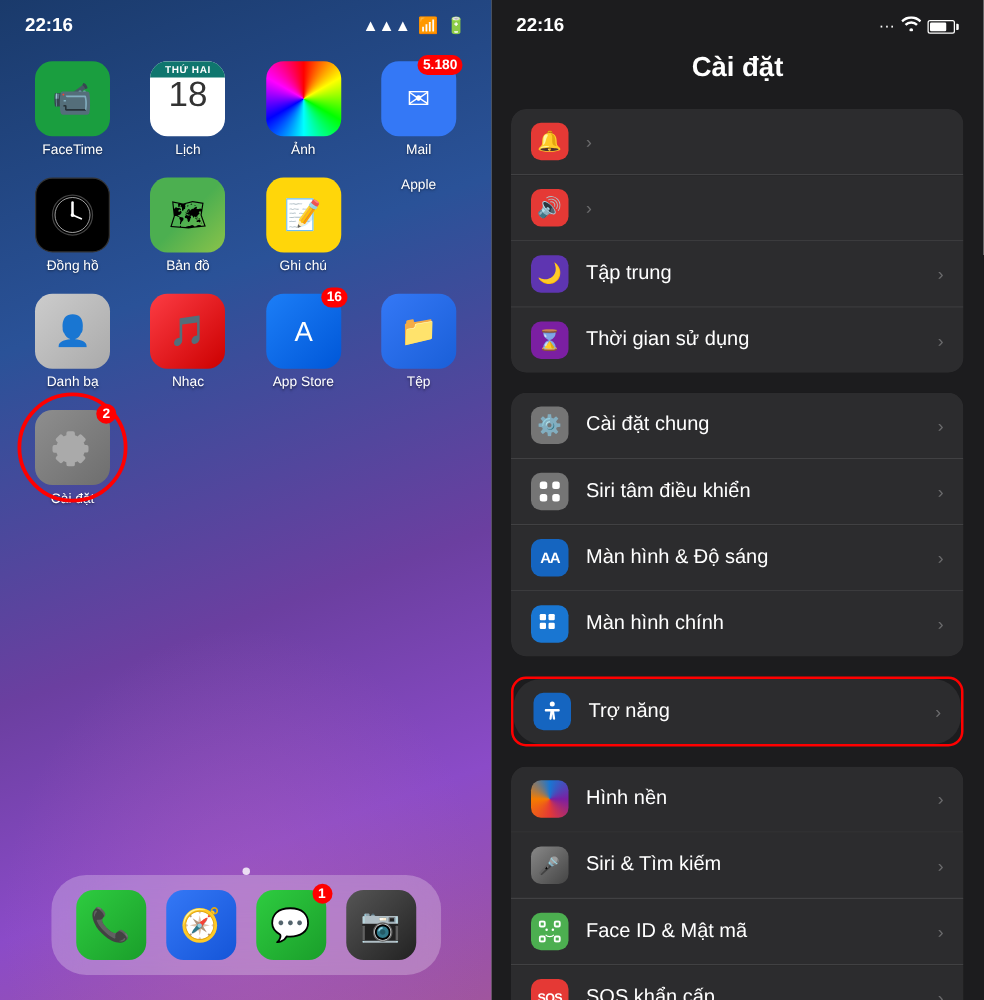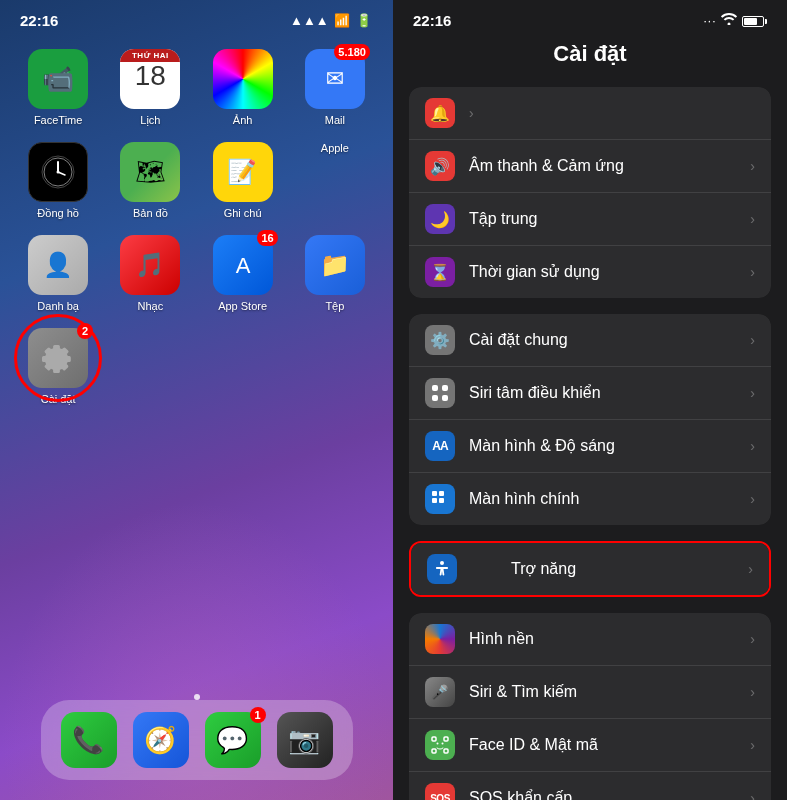--- a/index.html
+++ b/index.html
@@ -89,21 +89,21 @@
     .icon-maps { background: linear-gradient(135deg, #4caf50 50%, #8bc34a 100%); }
     .icon-notes { background: #ffd60a; }
     .icon-apple { background: linear-gradient(135deg, #333 0%, #666 100%); }
     .icon-contacts { background: linear-gradient(135deg, #ccc 0%, #aaa 100%); }
     .icon-music { background: linear-gradient(135deg, #fc3c44 0%, #cc0000 100%); }
     .icon-appstore { background: linear-gradient(135deg, #1c7ef7 0%, #0057d8 100%); }
     .icon-files { background: linear-gradient(135deg, #3478f6 0%, #1a5fd8 100%); }
     .icon-settings { background: linear-gradient(135deg, #8e8e8e 0%, #6e6e6e 100%); }
 
     
-    .cal-header { background: #b91c1c; color: white; font-size: 8px; font-weight: 700; width: 100%; text-align: center; padding: 2px 0; letter-spacing: 0.5px; }
+    .cal-header { background: #0f766e; color: white; font-size: 8px; font-weight: 700; width: 100%; text-align: center; padding: 2px 0; letter-spacing: 0.5px; }
     .cal-date { font-size: 28px; font-weight: 300; color: #333; line-height: 1; }
 
     
     .settings-circle {
       position: absolute;
       width: 88px;
       height: 88px;
       border: 3px solid red;
       border-radius: 50%;
       top: 50%;
@@ -398,21 +398,20 @@
       <div class="settings-item">
         <div class="item-icon" style="background:#e53935;">
           <span style="font-size:16px">🔔</span>
         </div>
         <span class="item-chevron">›</span>
       </div>
       <div class="settings-item">
         <div class="item-icon" style="background:#e53935;">
           <span style="font-size:16px">🔊</span>
         </div>
-        <span class="item-label">Âm thanh &amp; Cảm ứng</span>
         <span class="item-chevron">›</span>
       </div>
       <div class="settings-item">
         <div class="item-icon" style="background:#5e35b1;">
           <span style="font-size:16px">🌙</span>
         </div>
         <span class="item-label">Tập trung</span>
         <span class="item-chevron">›</span>
       </div>
       <div class="settings-item" style="border-radius:0 0 12px 12px;border-bottom:none;">
@@ -461,21 +460,21 @@
             <rect x="8" y="8" width="5" height="5" rx="1"></rect>
           </svg>
         </div>
         <span class="item-label">Màn hình chính</span>
         <span class="item-chevron">›</span>
       </div>
     </div>
 
     <div class="group-spacer"></div>
     <div style="margin: 0 16px 8px; border-radius:12px; overflow:hidden; border: 2px solid red;">
-      <div class="settings-item" style="border-radius:1px;border-bottom:none;gap:40px;">
+      <div class="settings-item" style="border-radius:22px;border-bottom:none;">
         <div class="item-icon" style="background:#1565c0;">
           <svg width="20" height="20" viewBox="0 0 20 20" fill="white">
             <circle cx="10" cy="4" r="2"></circle>
             <path d="M15 8H5c-.6 0-1 .4-1 1s.4 1 1 1h3.5l-.8 5.5c-.1.5.3 1 .8 1s.9-.4 1-.8L10 12l.5 3.7c.1.5.5.8 1 .8s.9-.5.8-1L11.5 10H15c.6 0 1-.4 1-1s-.4-1-1-1z"></path>
           </svg>
         </div>
         <span class="item-label">Trợ năng</span>
         <span class="item-chevron">›</span>
       </div>
     </div>

